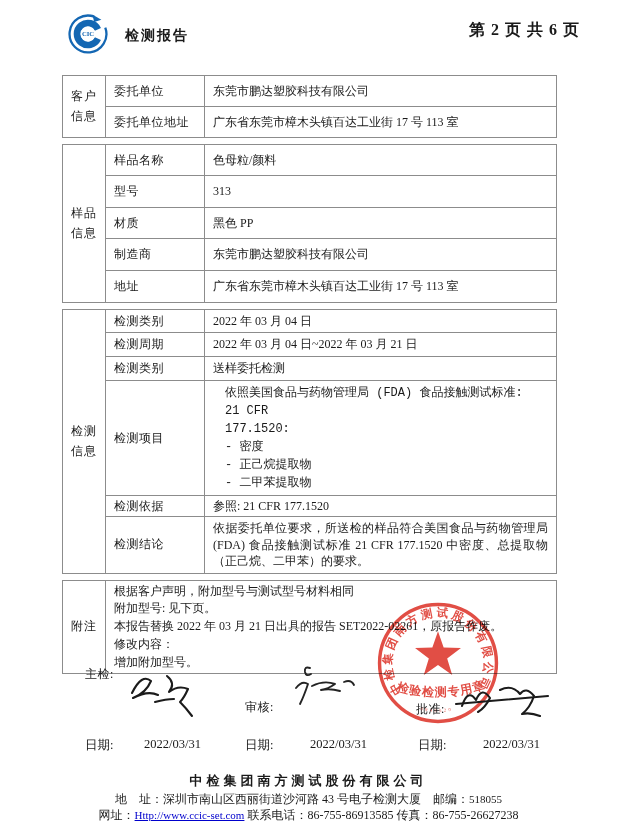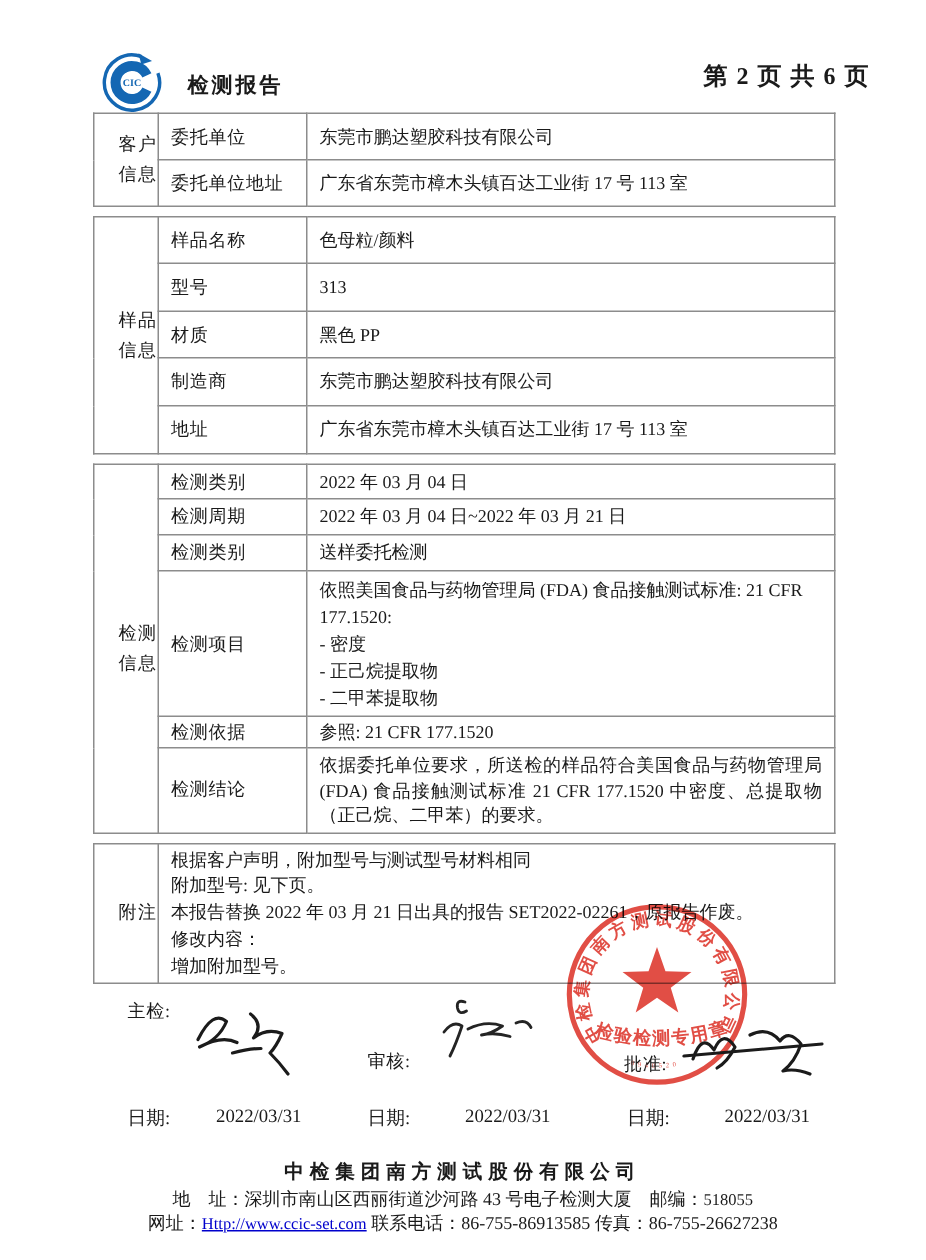--- a/index.html
+++ b/index.html
@@ -1,35 +1,35 @@
 <!DOCTYPE html>
 <html><head>
 <meta charset="utf-8">
 <style>
   html,body{margin:0;padding:0;background:#fff;}
   body{
     position:relative;width:617px;height:840px;overflow:hidden;
     font-family:"Liberation Serif","DejaVu Serif",serif;color:#1a1a1a;
   }
   
-  .header{position:absolute;left:0;top:0;width:617px;height:70px;margin-top:21px;}
+  .header{position:absolute;left:0;top:0;width:617px;height:70px;}
   .logo{position:absolute;left:67px;top:13px;}
   .hdr-title{position:absolute;left:125px;top:27px;font-size:14px;font-weight:bold;letter-spacing:2px;}
   .hdr-no{position:absolute;left:234px;top:29px;font-size:12.5px;font-weight:bold;}
   .hdr-page{position:absolute;left:469px;top:20px;font-size:16px;font-weight:bold;letter-spacing:1px;}
   
   .tables{position:absolute;left:62px;top:75px;width:494px;}
   table{border-collapse:collapse;table-layout:fixed;width:494px;margin:0 0 6px 0;}
   td{border:1px solid #8c8c8c;font-size:12px;vertical-align:middle;overflow:hidden;}
   col.c1{width:43px;}col.c2{width:99px;}col.c3{width:352px;}col.cw{width:451px;}
-  td.sec{text-align:right;padding:0;}
+  td.sec{text-align:center;padding:0;}
   td.sec span{display:block;line-height:15px;margin:5px 0;letter-spacing:1px;}
   td.lbl{padding:0 4px 0 8px;letter-spacing:0.5px;}
   td.val{padding:0 6px 0 8px;}
-  td.multi{padding:3px 8px;line-height:18px;vertical-align:top;}
+  td.multi{padding:3px 20px;line-height:18px;vertical-align:top;font-family:Liberation Mono, monospace;}
   td.concl{padding:3px 8px;line-height:16.5px;text-align:justify;}
   td.notes{padding:2px 8px;line-height:17.8px;vertical-align:middle;}
   tr.r31{height:31px;}tr.r32{height:32px;}
   tr.r23{height:23px;}tr.r24{height:24px;}tr.r94{height:94px;}tr.r21{height:21px;}tr.r50{height:50px;}
   tr.r90{height:90px;}
   .sig-label{position:absolute;font-size:12px;letter-spacing:0.5px;}
   .sig-date{position:absolute;font-size:12.5px;}
   .sig-svg{position:absolute;}
   
   .stamp{position:absolute;left:374px;top:599px;width:128px;height:128px;opacity:0.88;mix-blend-mode:multiply;z-index:5;}

